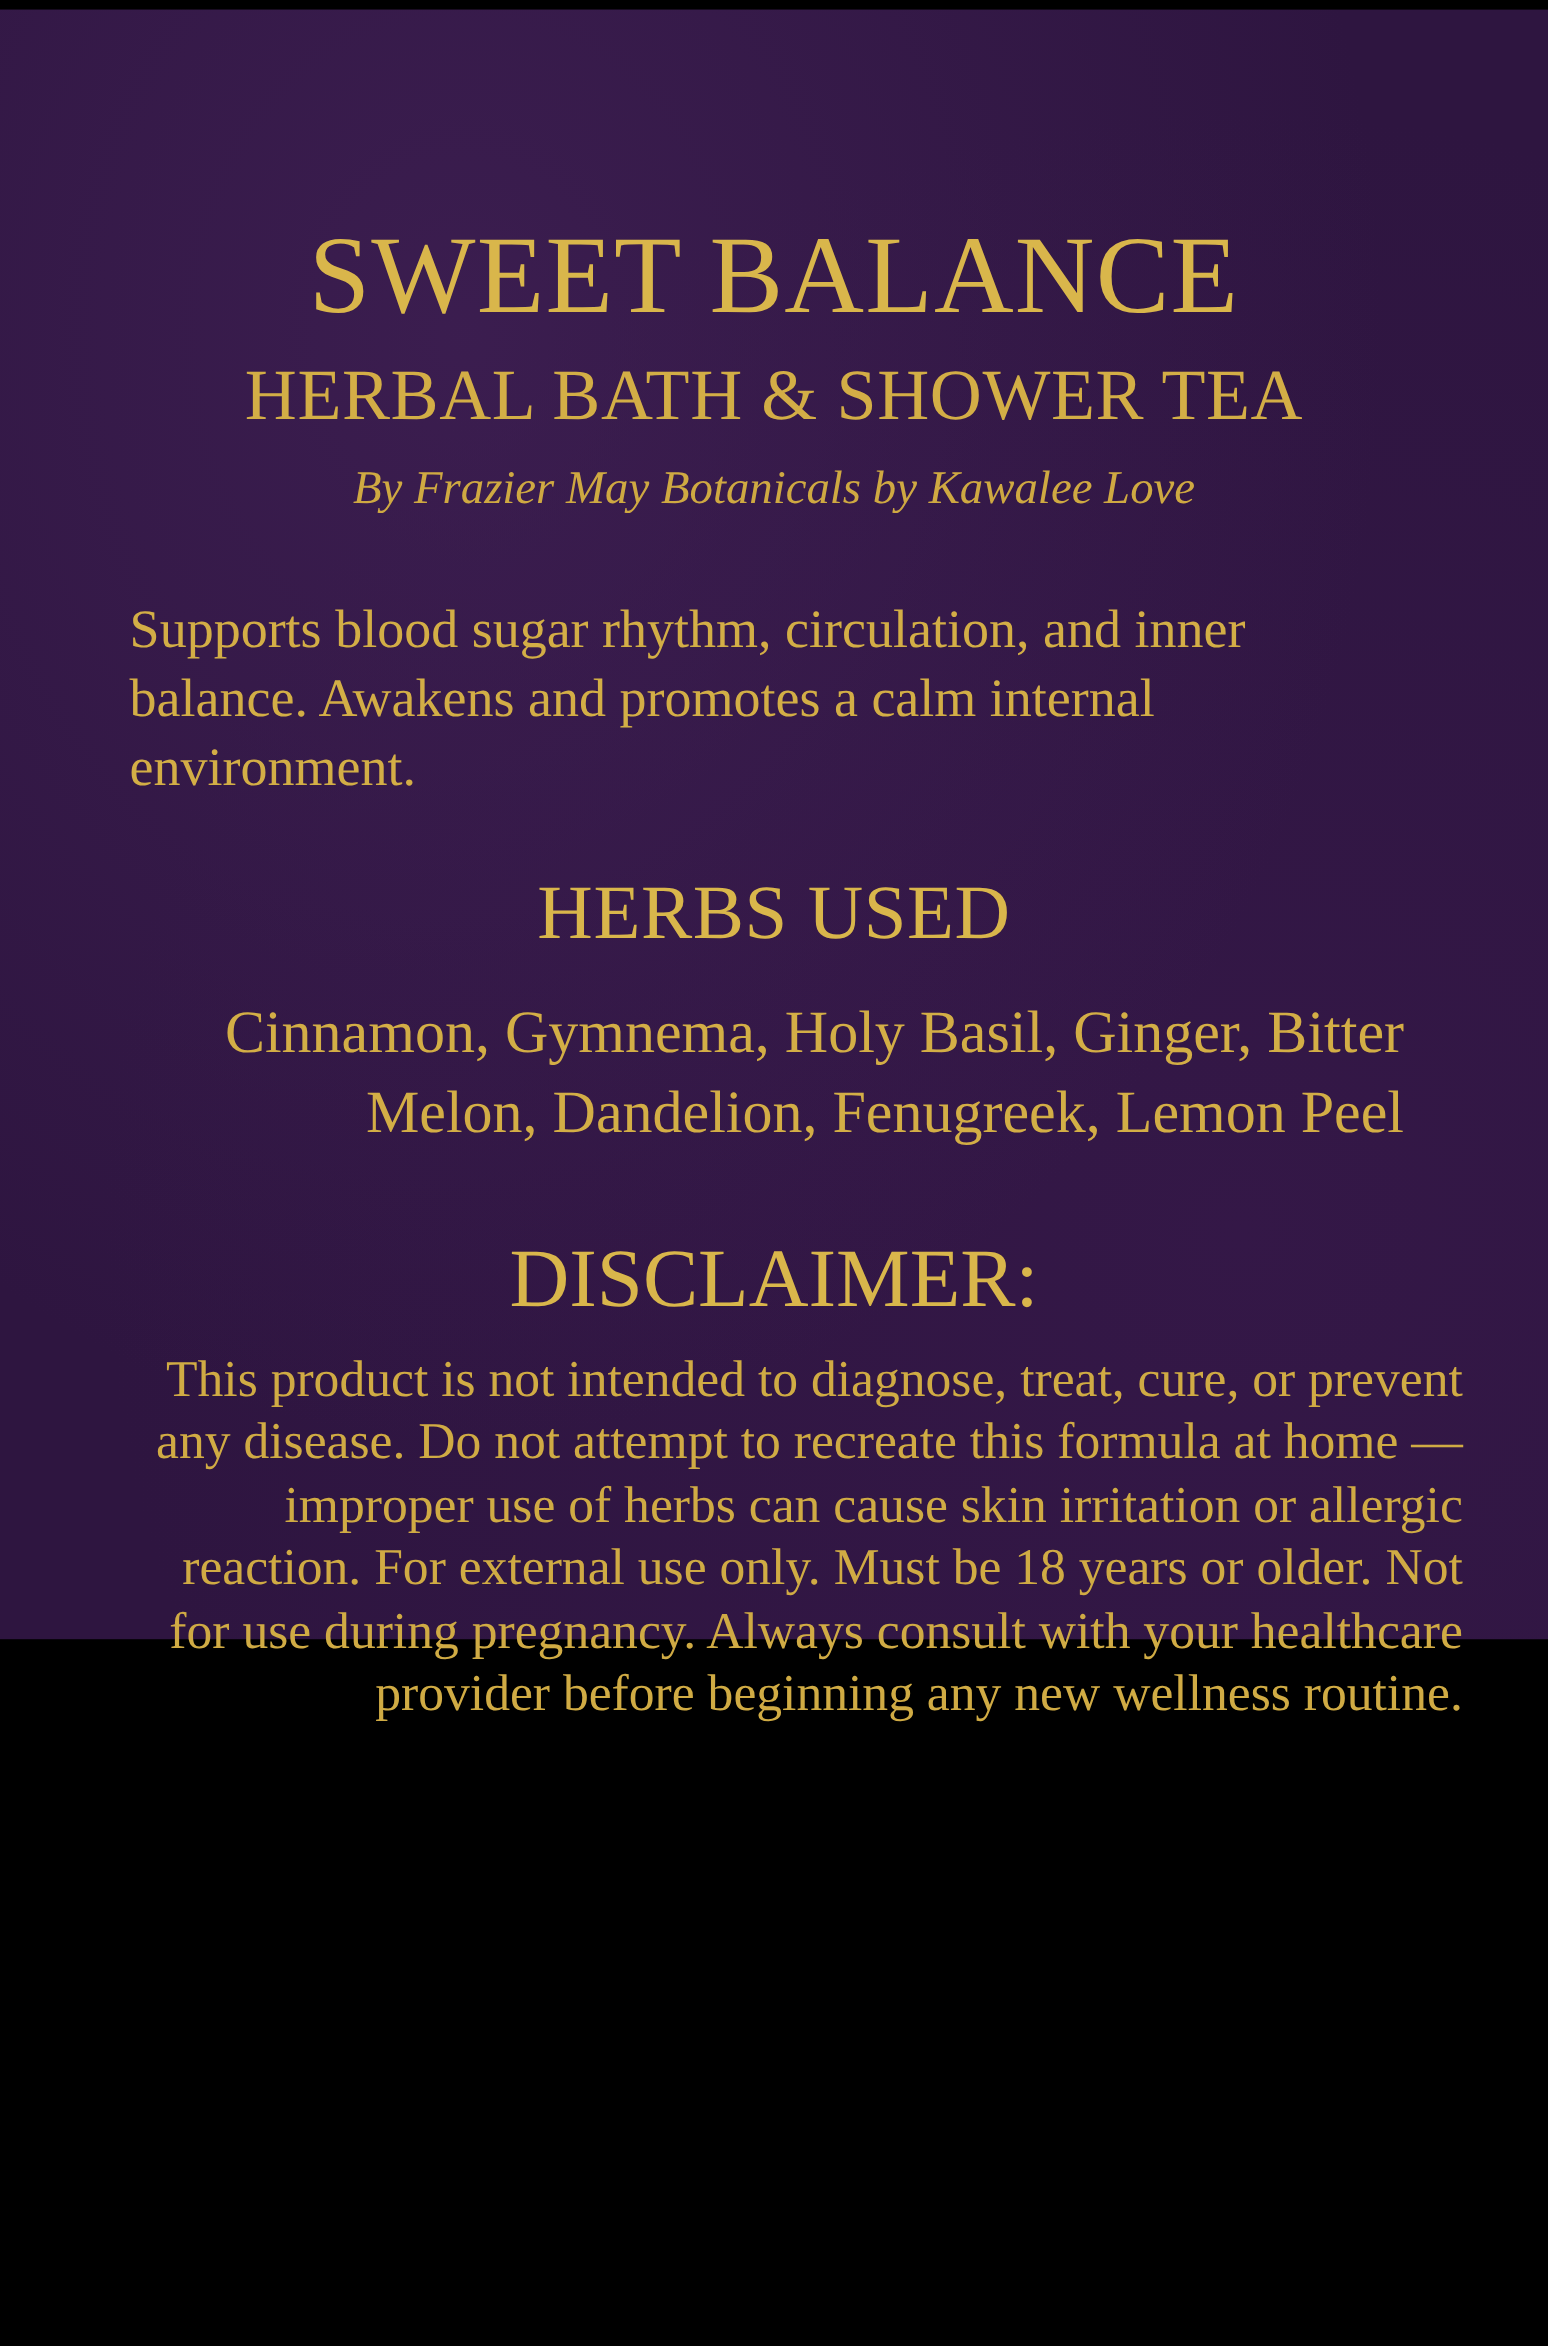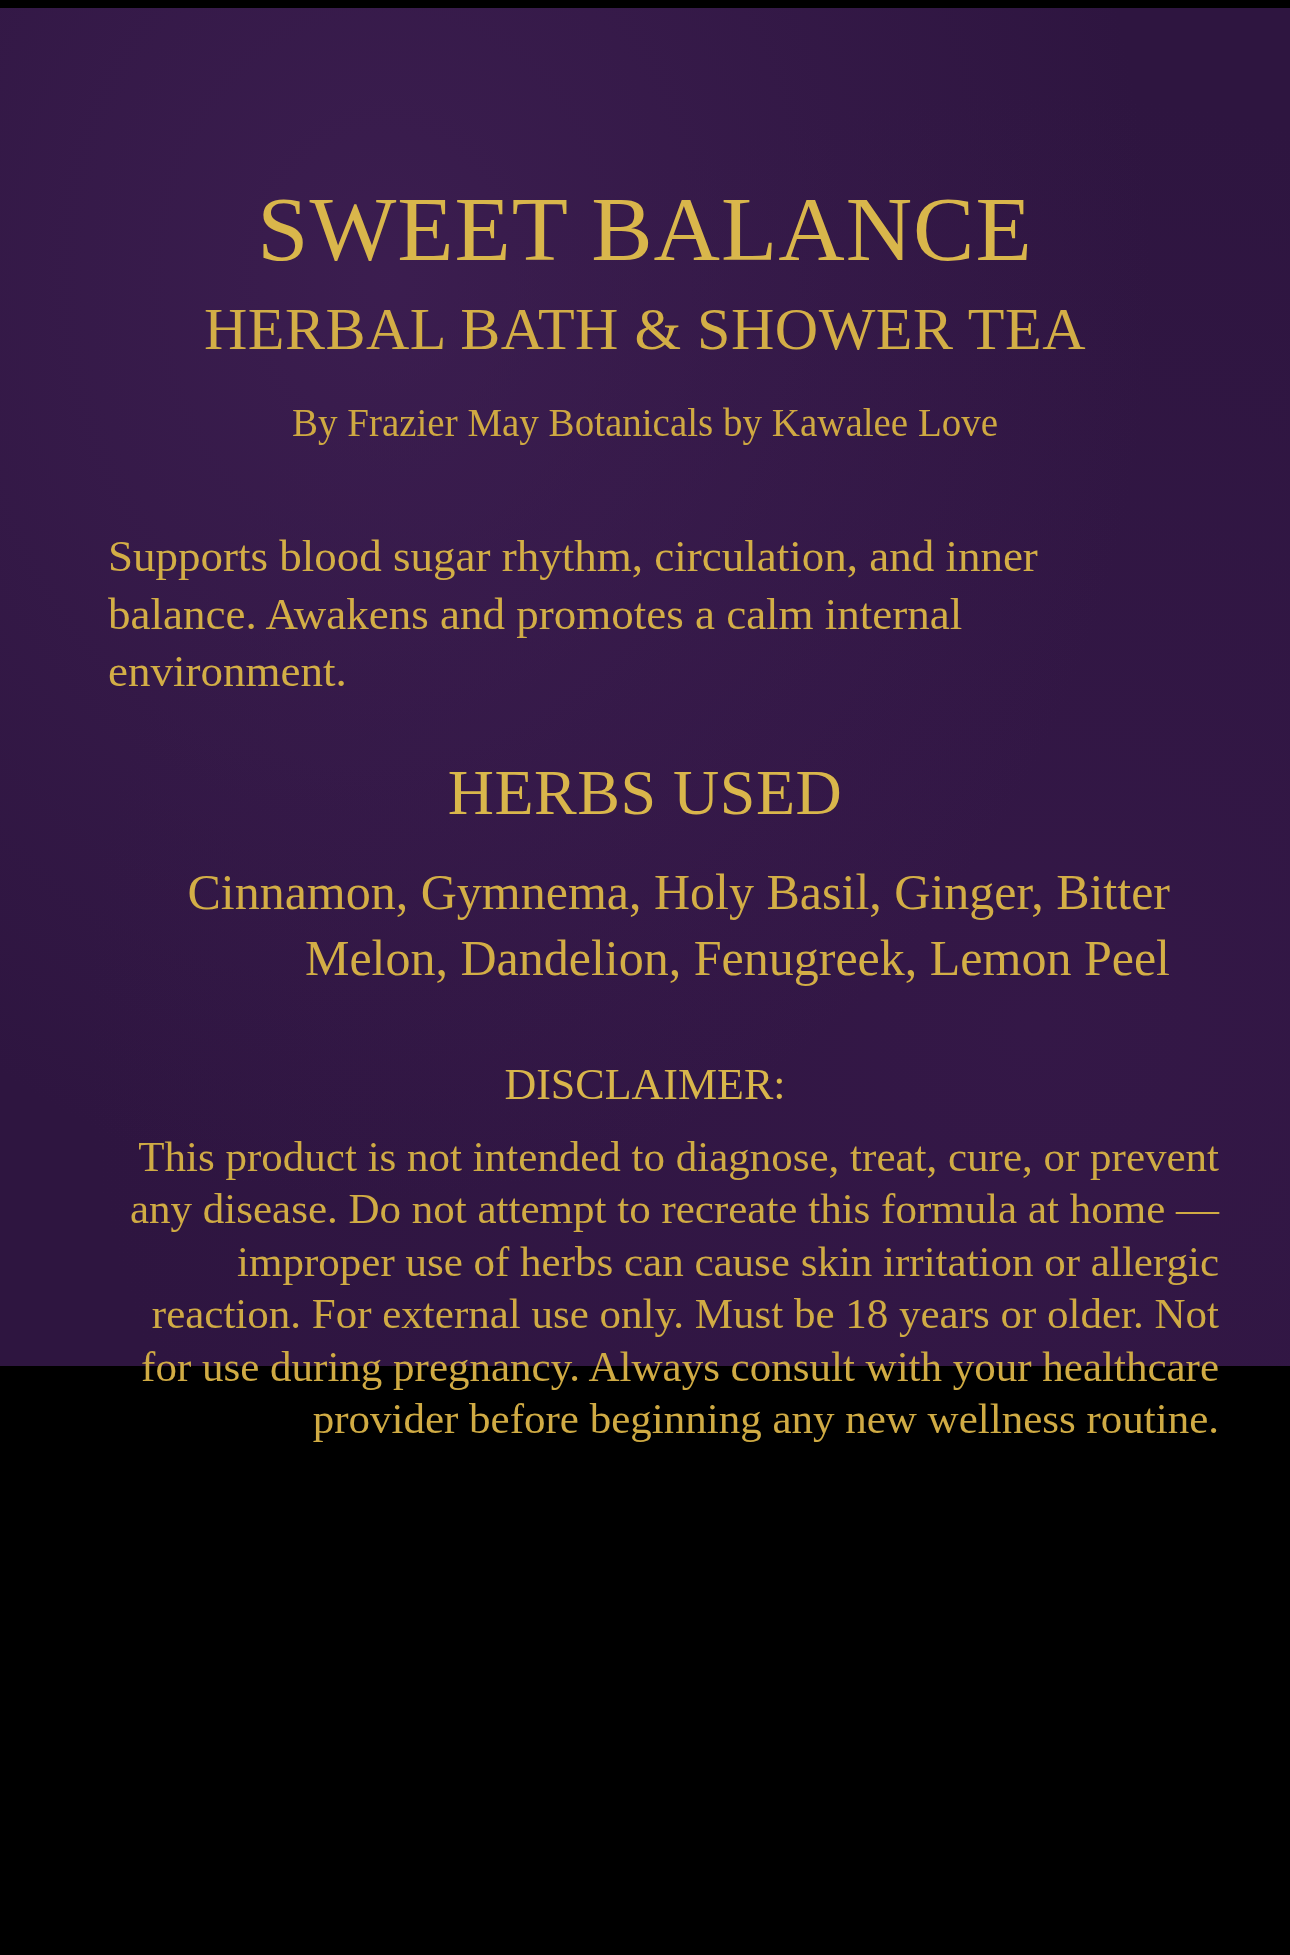--- a/index.html
+++ b/index.html
@@ -40,26 +40,27 @@
     margin: 0;
     padding-top: 24px;
     font-size: 60px;
     line-height: 1.0;
     font-weight: normal;
     letter-spacing: 0.5px;
     color: #d3ae46;
     font-family: Liberation Serif, serif;
   }
   .byline {
-    margin: 16px;
+    margin: 0;
     padding-top: 28px;
     font-size: 39px;
     line-height: 1.0;
     font-weight: normal;
     color: #cfa942;
+    font-style: italic;
   }
   .description {
     margin: 0;
     padding: 70px 100px 0 108px;
     font-size: 45px;
     line-height: 1.28;
     text-align: left;
     color: #d3ae46;
   }
   .section-heading {
@@ -75,21 +76,21 @@
     margin: 0;
     padding: 34px 120px 0 145px;
     font-size: 50px;
     line-height: 1.32;
     text-align: right;
     color: #d3ae46;
   }
   .disclaimer-heading {
     margin: 0;
     padding-top: 72px;
-    font-size: 44px;
+    font-size: 69px;
     line-height: 1.0;
     font-weight: normal;
     color: #d9b64b;
   }
   .disclaimer-body {
     margin: 0;
     padding: 24px 71px 0 110px;
     font-size: 43px;
     line-height: 1.22;
     text-align: right;

